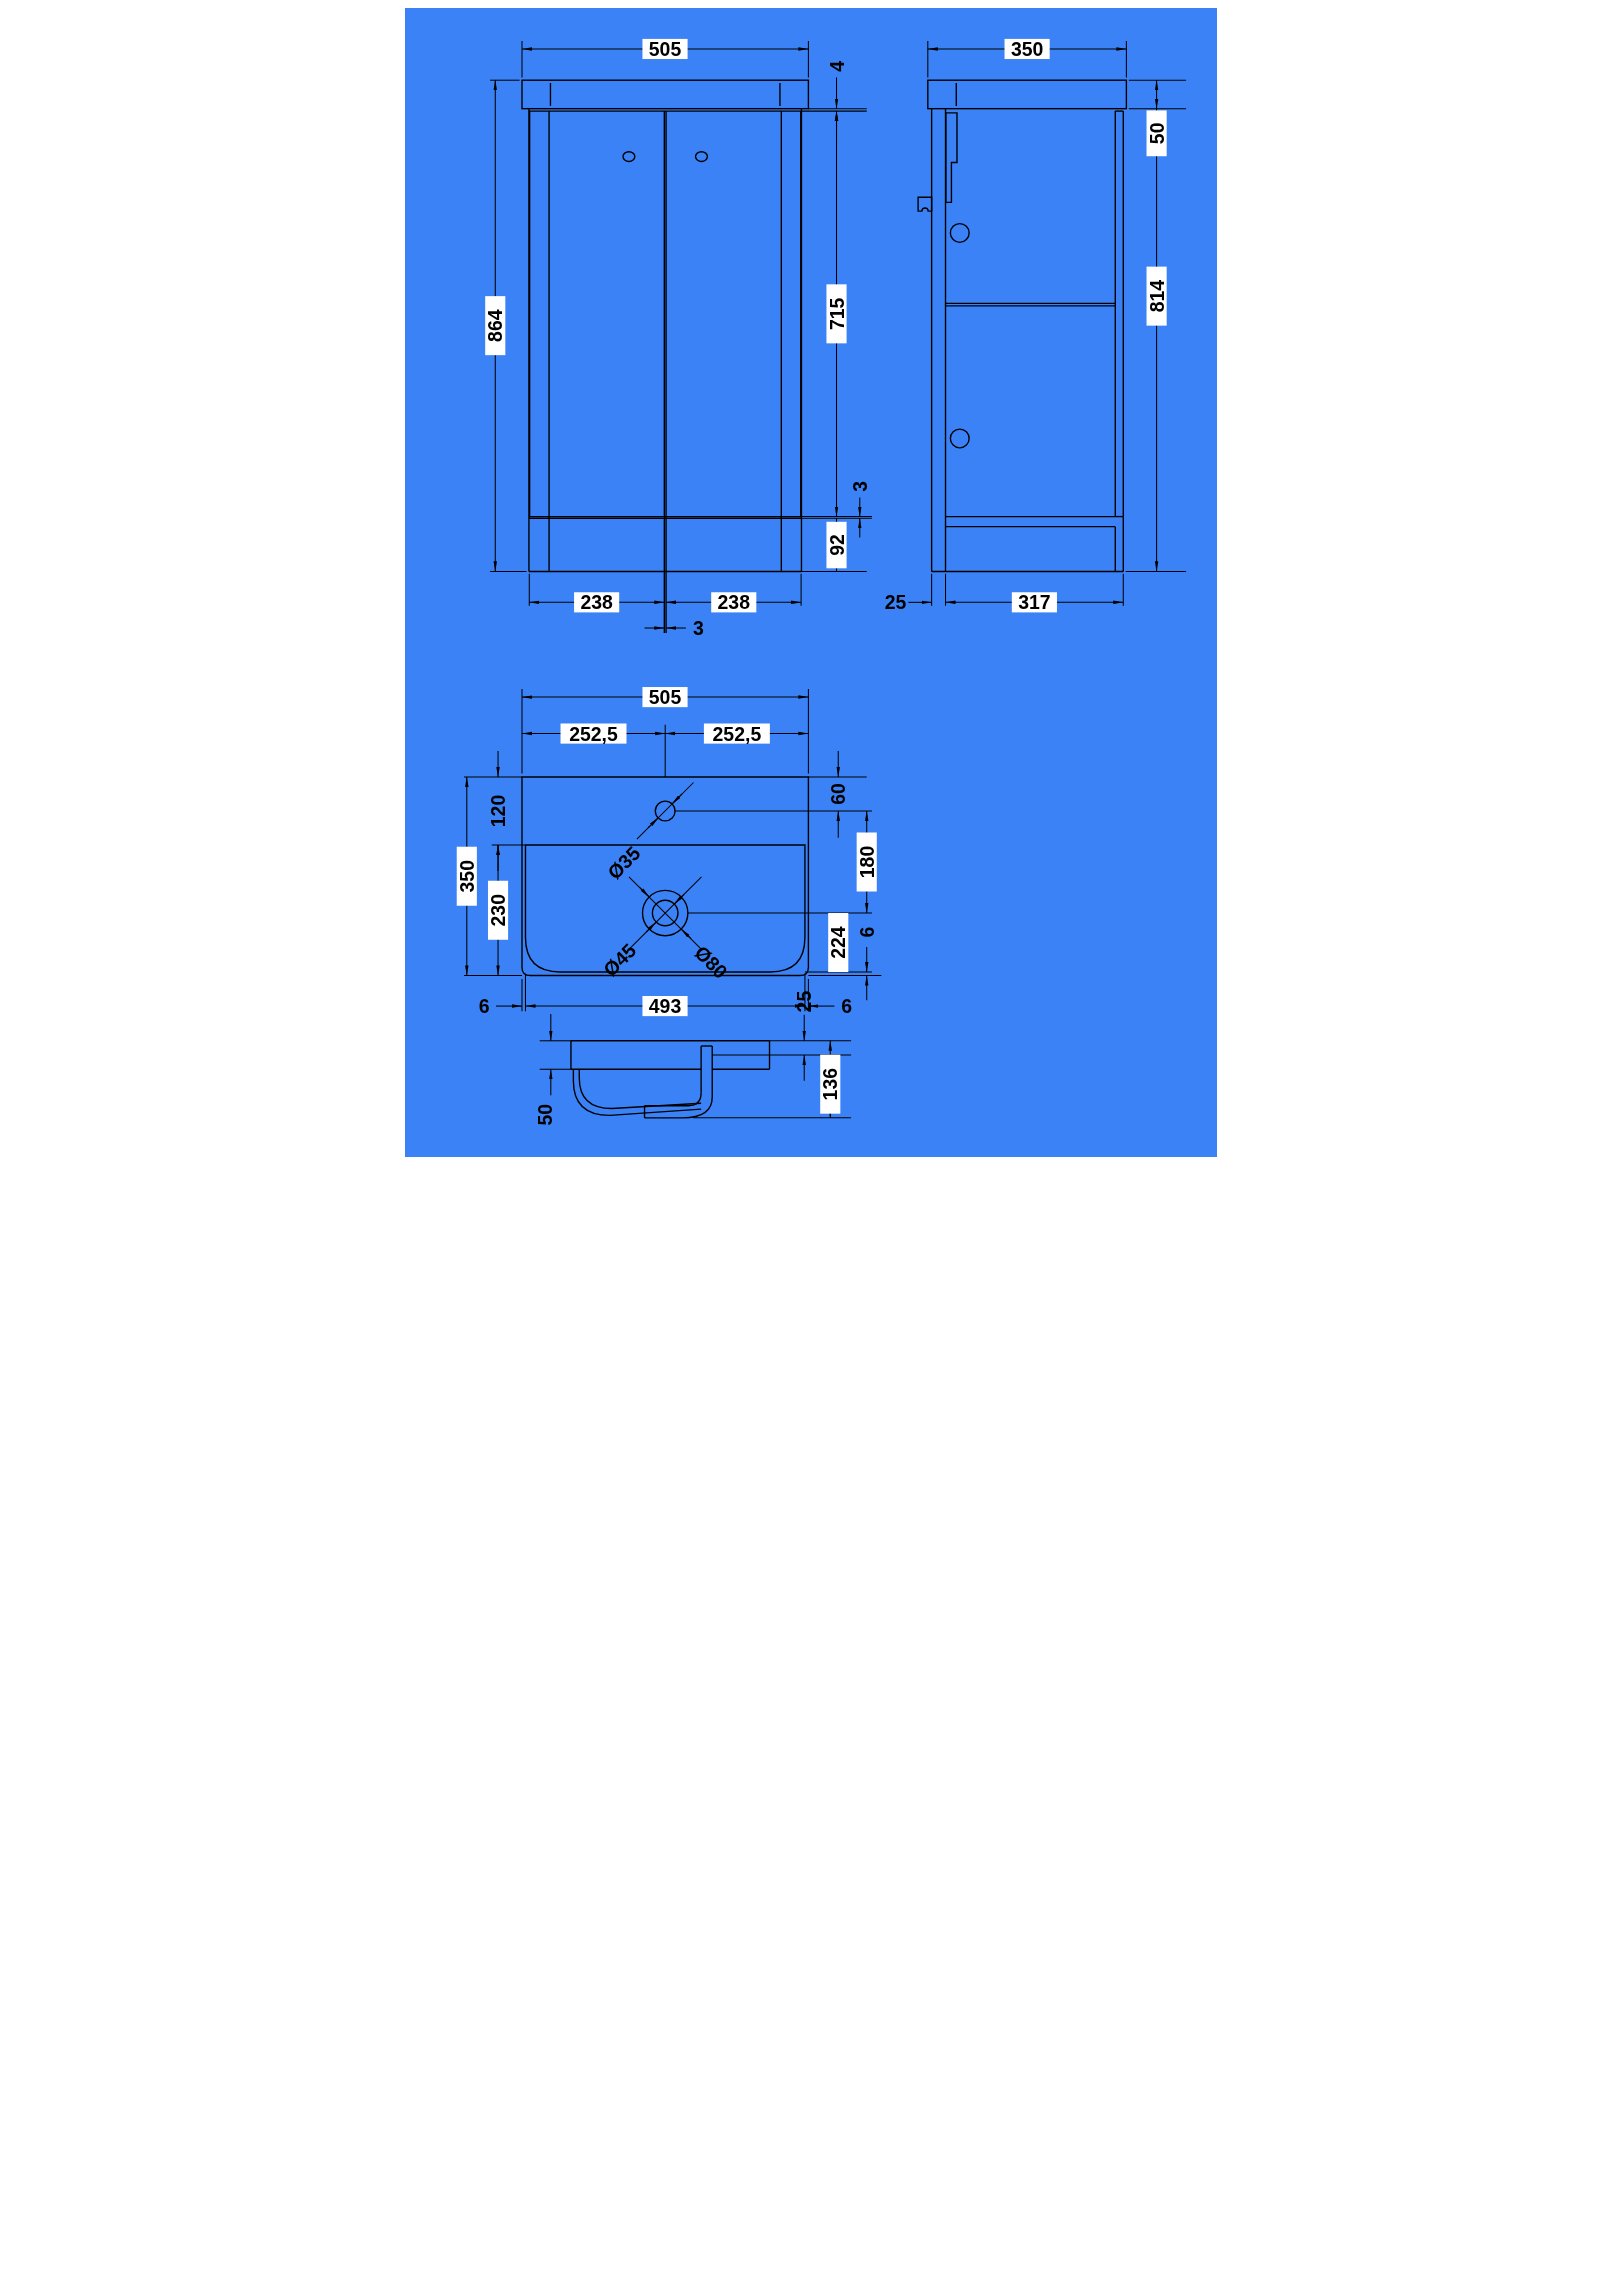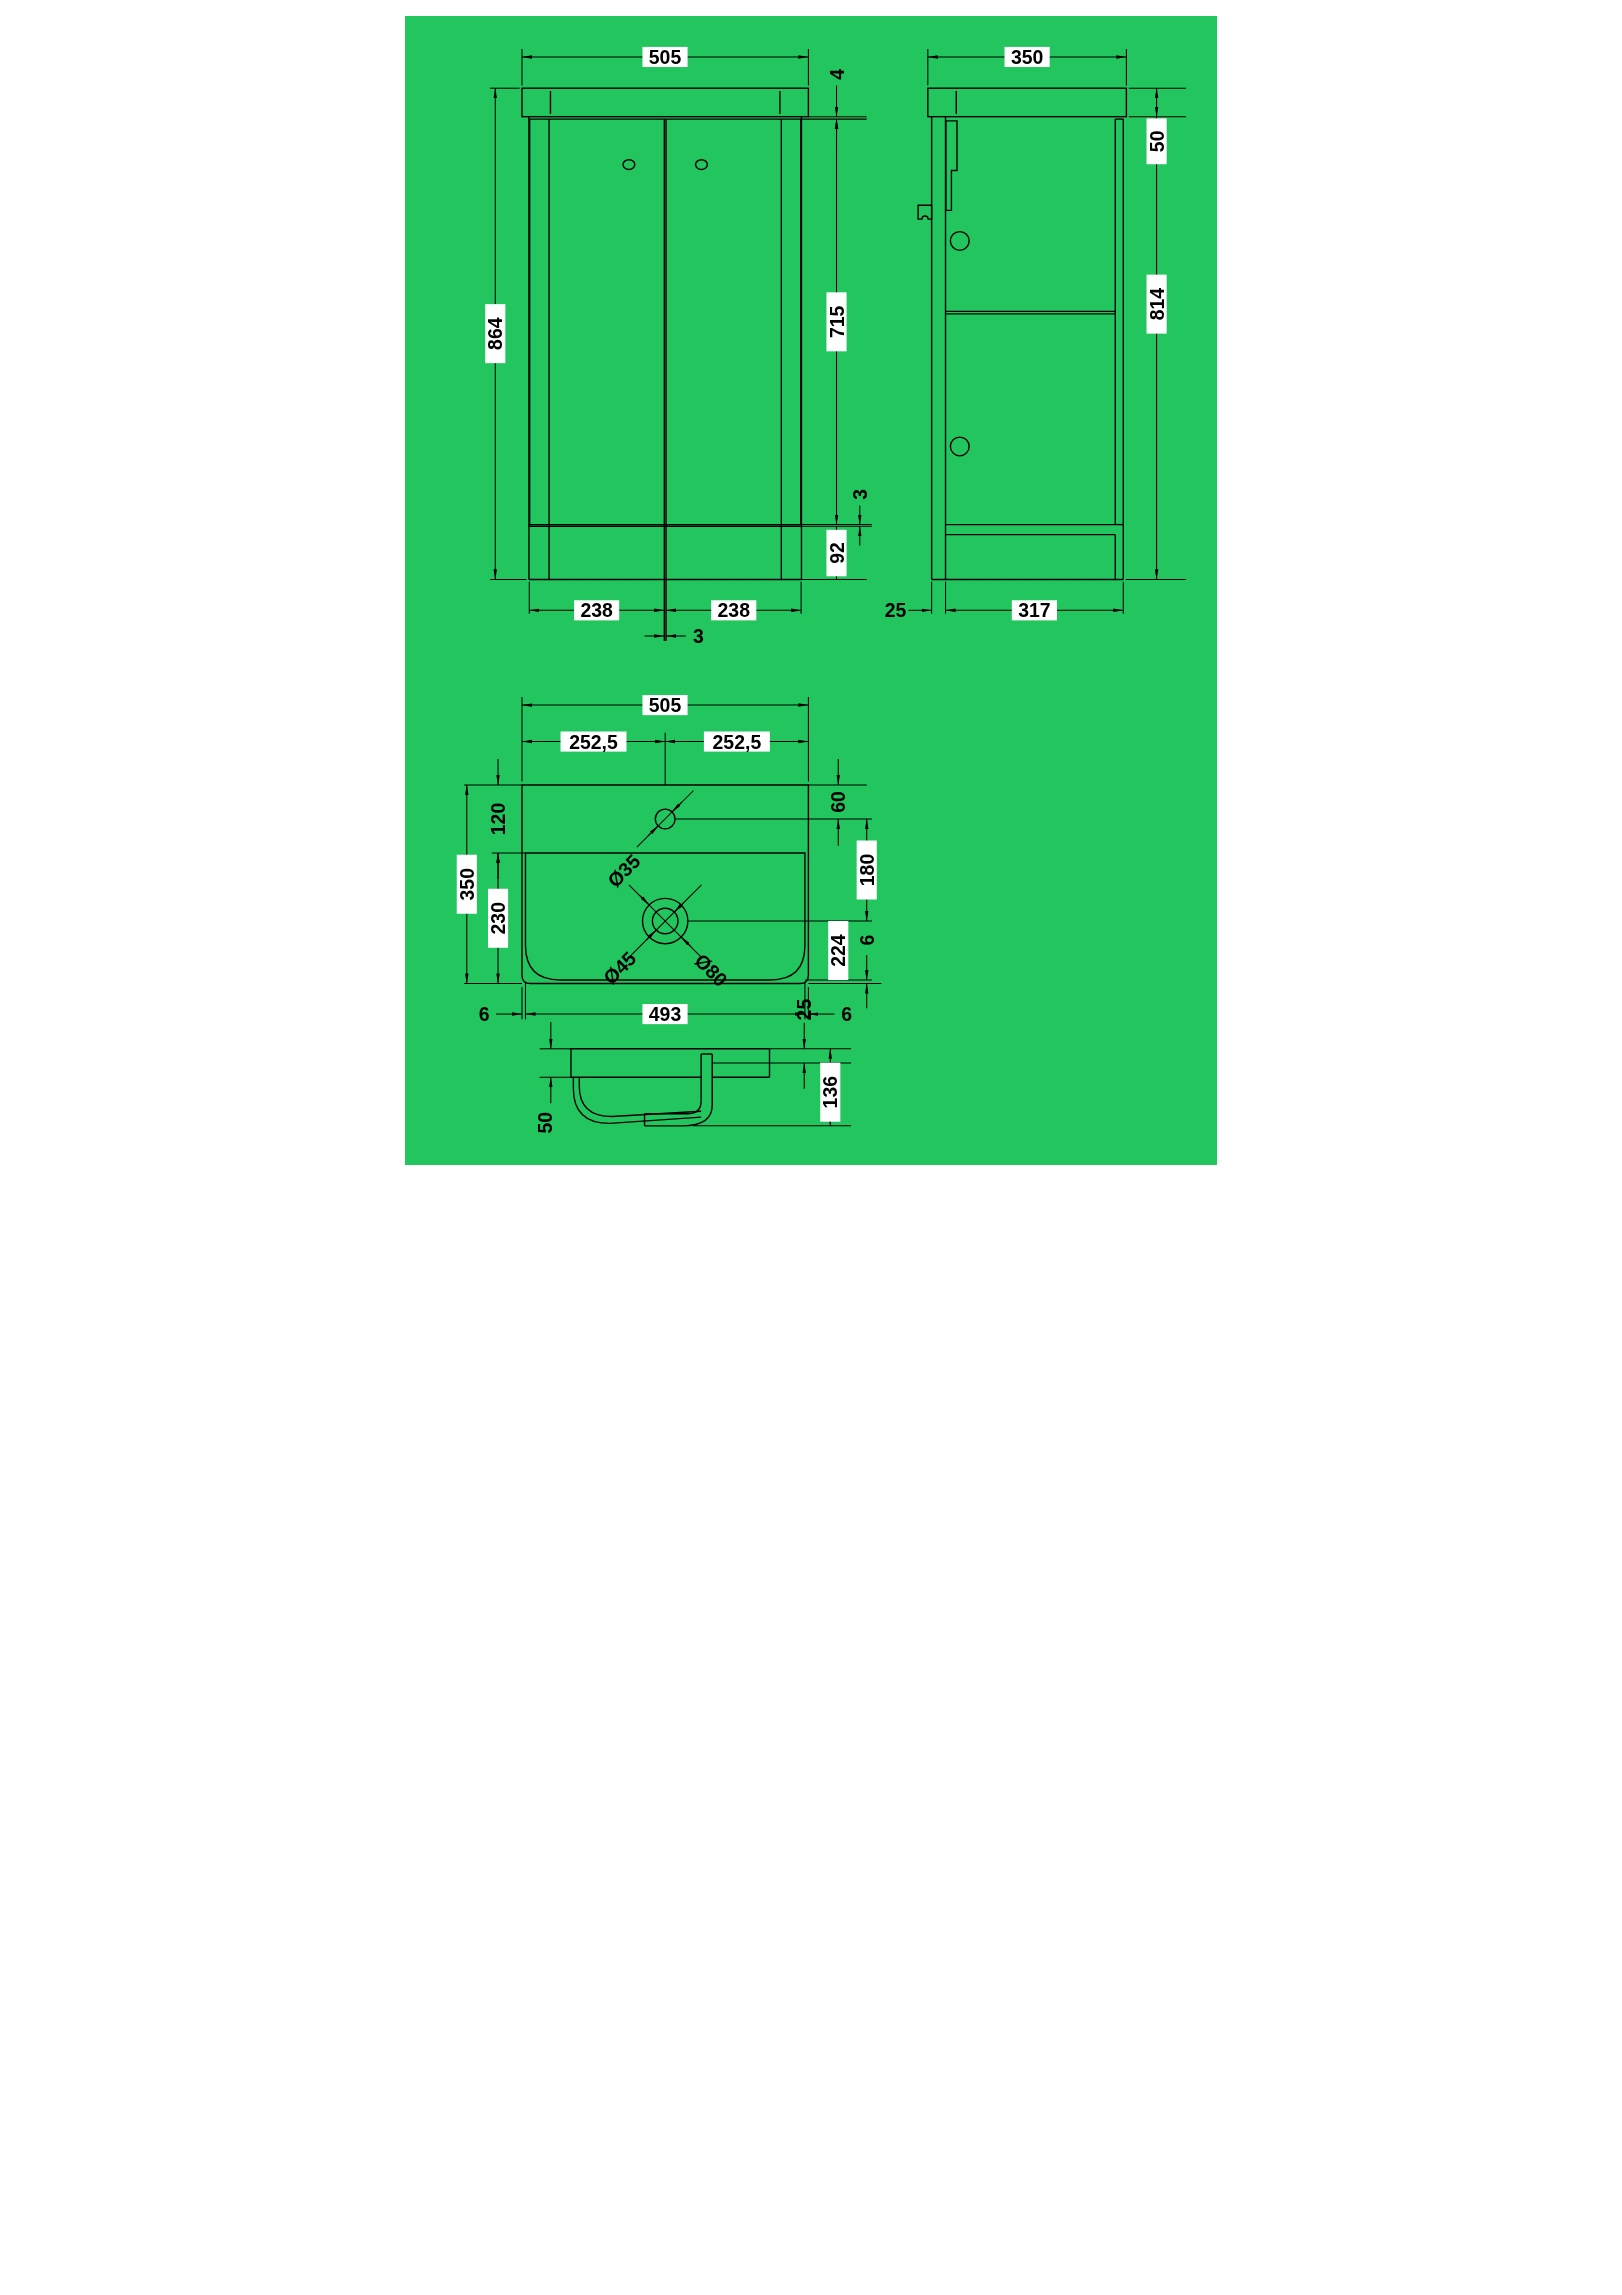--- a/index.html
+++ b/index.html
@@ -1,16 +1,16 @@
 <!DOCTYPE html>
 <html style="font-size:11px"><head>
 <meta charset="utf-8">
 <style>
   html,body{margin:0;padding:0;background:#ffffff;}
-  .sheet{width:100%;max-width:812px;margin:16px auto;background:#22c55e;}
+  .sheet{width:100%;max-width:812px;margin:8px auto;background:#3b82f6;}
   svg{display:block;width:100%;height:auto;}
   .obj{stroke:#000;stroke-width:4;fill:none;stroke-linecap:butt;}
   .thin{stroke:#000;stroke-width:3;fill:none;stroke-linecap:butt;}
   .dimtxt{font-family:"Liberation Sans",sans-serif;font-weight:bold;font-size:56px;fill:#000;text-anchor:middle;}
   .mask{fill:#ffffff;stroke:none;}
 </style>
 </head>
 <body>
 
 <div class="sheet">

